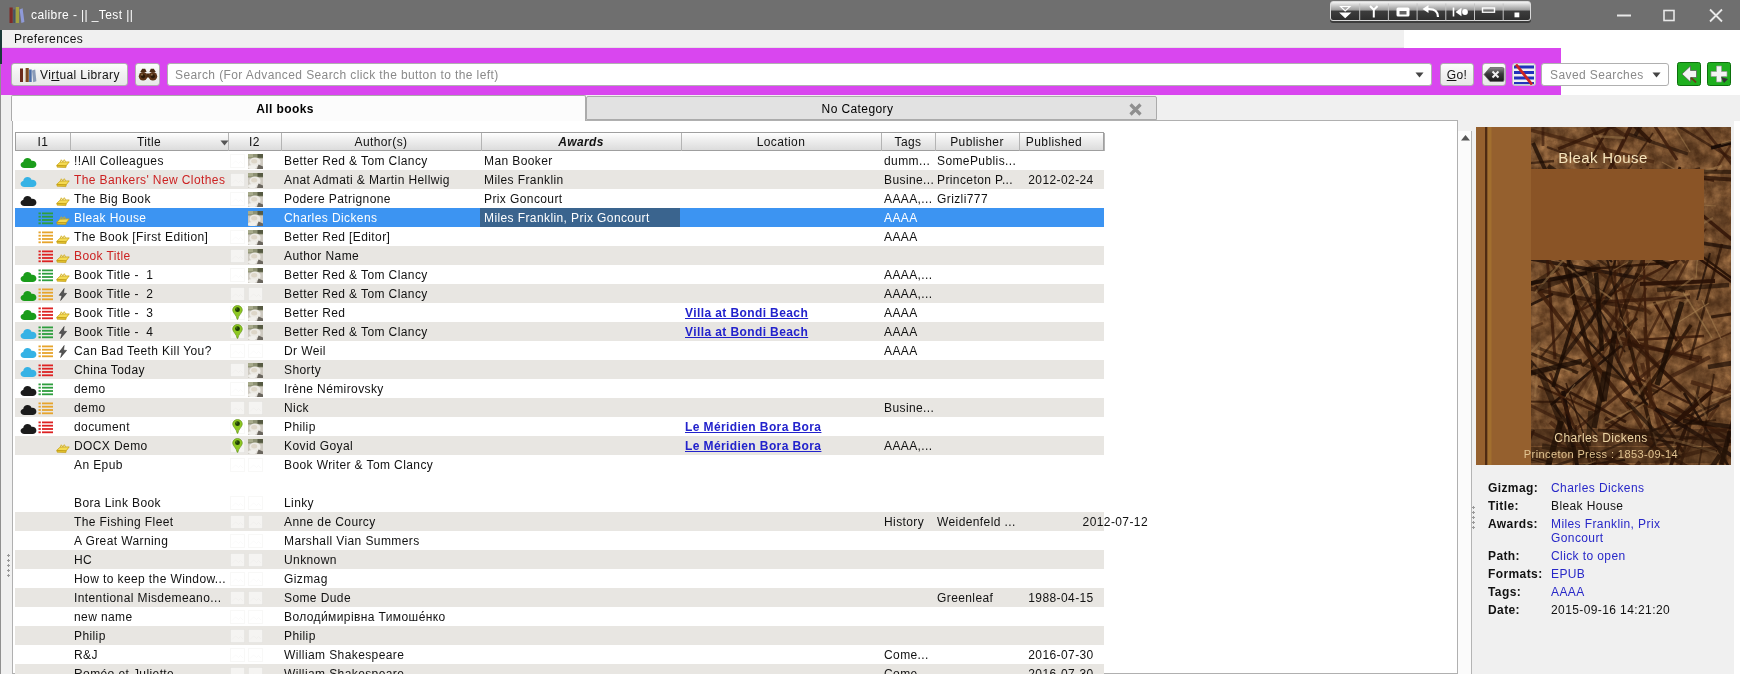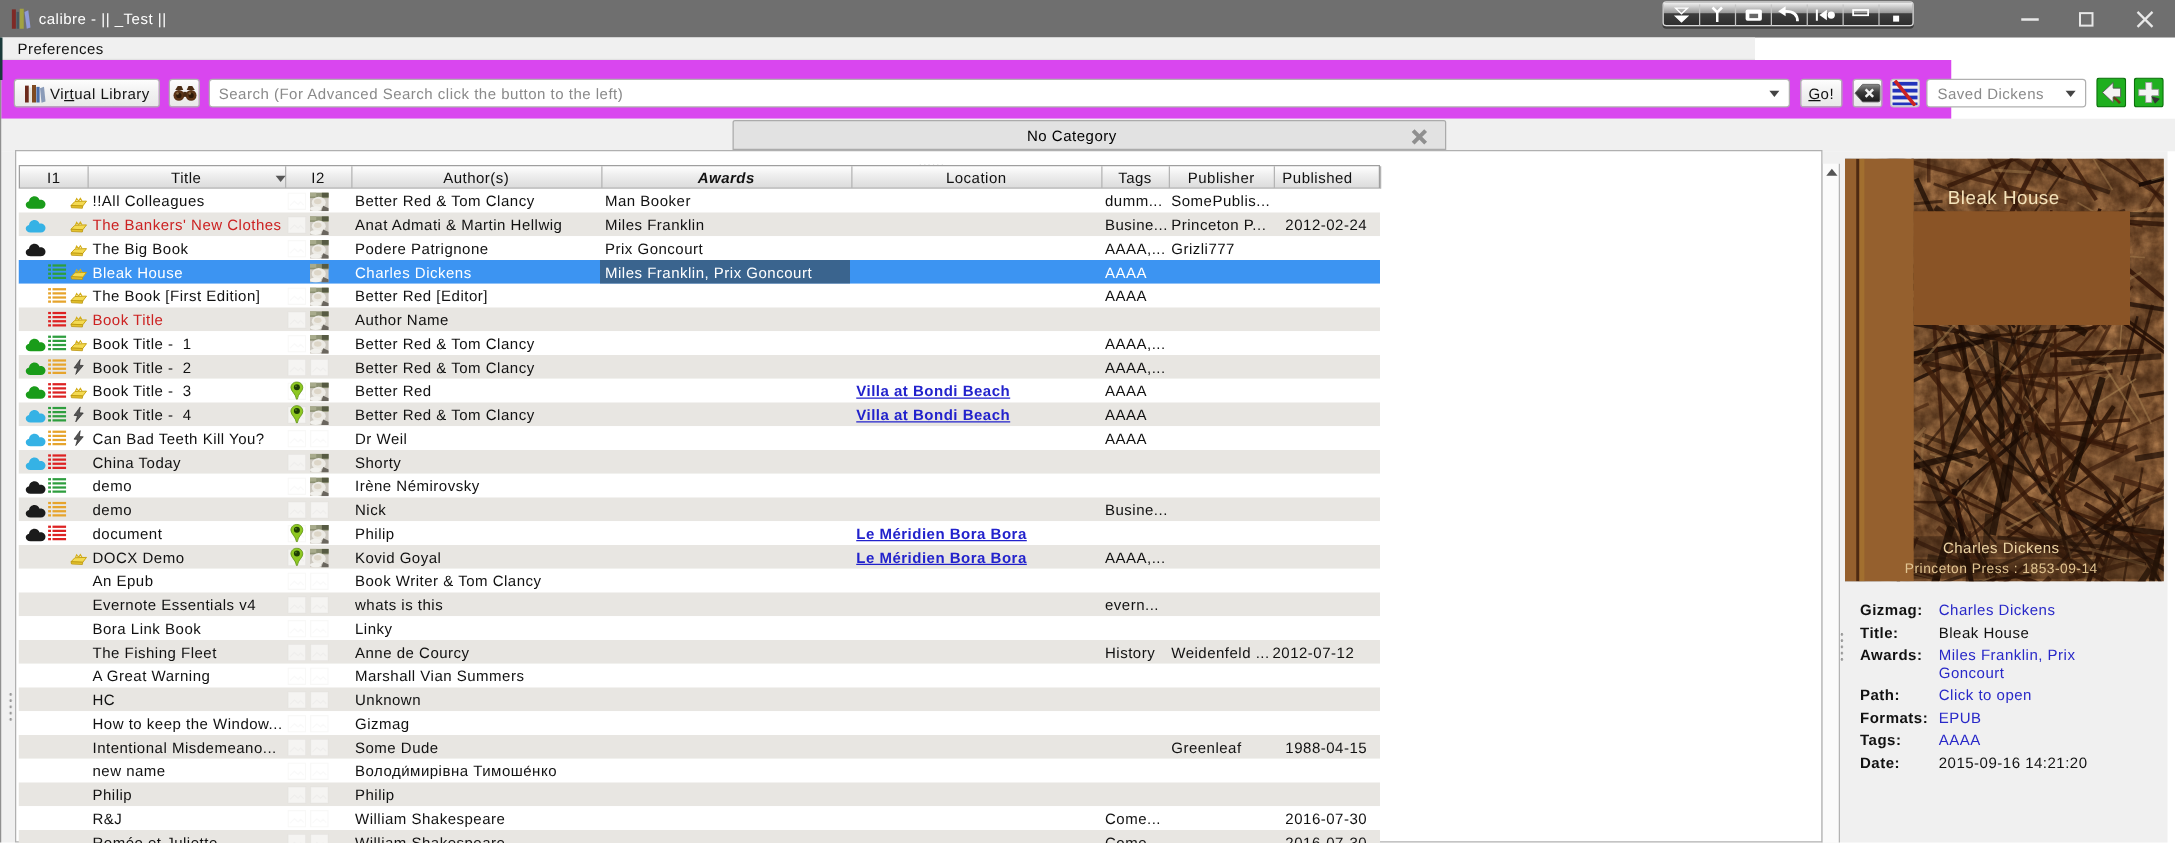--- a/index.html
+++ b/index.html
@@ -125,38 +125,39 @@
   <div class="btn" style="left:1511px;width:24px;background:#f0f0f0;border-color:#c0c0c0;">
       <span class="abs" style="left:-1px;top:0px"><svg width="24" height="21" viewBox="0 0 24 21">
 <rect x="2" y="1.5" width="20" height="3" fill="#2233bb"></rect>
 <rect x="2" y="7" width="20" height="3" fill="#2233bb"></rect>
 <rect x="2" y="12.5" width="20" height="3" fill="#2233bb"></rect>
 <rect x="2" y="18" width="20" height="2.2" fill="#2233bb"></rect>
 <path d="M4 0.5 L20 20.5" stroke="#cc2222" stroke-width="2.8"></path>
 </svg></span>
     </div>
   <div class="btn" style="left:1540px;width:128px;background:#fff;">
-    <span class="abs" style="left:8px;top:4px;color:#8a8a8a;">Saved Dickens</span>
+    <span class="abs" style="left:8px;top:4px;color:#8a8a8a;">Saved Searches</span>
     <svg class="abs" style="right:7px;top:8px" width="9" height="6" viewBox="0 0 9 6">
         <path d="M0.5 0.5 L8.5 0.5 L4.5 5.5 Z" fill="#444"></path>
       </svg>
   </div>
   <div class="abs" style="left:1676px;top:14px;"><svg width="24" height="24" viewBox="0 0 24 24">
 <rect x="0.5" y="0.5" width="23" height="23" rx="2" fill="#1faf1f" stroke="#0c700c" stroke-width="1"></rect>
 <path d="M13.5 4 L5 12 L13.5 20 L13.5 15.5 L19.5 15.5 L19.5 8.5 L13.5 8.5 Z" fill="#f4f4f4" stroke="#555" stroke-width="0.7"></path>
 <path d="M14 16 Q17 18 19 20.5" stroke="#6b3a1a" stroke-width="2" fill="none"></path>
 </svg></div>
   <div class="abs" style="left:1706px;top:14px;"><svg width="24" height="24" viewBox="0 0 24 24">
 <rect x="0.5" y="0.5" width="23" height="23" rx="2" fill="#1faf1f" stroke="#0c700c" stroke-width="1"></rect>
 <path d="M9.5 4 L14.5 4 L14.5 9.5 L20 9.5 L20 14.5 L14.5 14.5 L14.5 20 L9.5 20 L9.5 14.5 L4 14.5 L4 9.5 L9.5 9.5 Z" fill="#f4f4f4" stroke="#9a9a9a" stroke-width="0.7"></path>
 <path d="M14 15 L21 17 L17 21 Z" fill="#333"></path>
 </svg></div>
 </div>
 
 <div id="tabbar">
+  <div class="tab-active">All books</div>
   <div class="tab-inactive">No Category
     <svg class="abs" style="left:540px;top:4px" width="17" height="17" viewBox="0 0 17 17">
         <path d="M3.5 3.5 L13.5 13.5 M13.5 3.5 L3.5 13.5" stroke="#8f8f8f" stroke-width="3.2"></path>
       </svg>
   </div>
 </div>
 
 <div id="pane">
   <div class="abs" style="left:722px;top:4px;width:18px;height:3px;color:#aaa;font-size:9px;letter-spacing:1px;">......</div>
   <div id="tbl">
@@ -757,33 +758,20 @@
             <rect x="0.5" y="0.5" width="14" height="13" fill="#ffffff" fill-opacity="0.55" stroke="#b8b6b0" stroke-opacity="0.10" stroke-width="1"></rect>
             <path d="M2 10.5 L5.5 7 L8.5 9.5 L10.5 7.5 L13 10" fill="none" stroke="#b8b6b0" stroke-opacity="0.08" stroke-width="0.9"></path>
           </svg></span>
         <span class="ic" style="left:233px;top:3px"><svg width="15" height="14" viewBox="0 0 15 14">
             <rect x="0.5" y="0.5" width="14" height="13" fill="#ffffff" fill-opacity="0.55" stroke="#b8b6b0" stroke-opacity="0.10" stroke-width="1"></rect>
             <path d="M2 10.5 L5.5 7 L8.5 9.5 L10.5 7.5 L13 10" fill="none" stroke="#b8b6b0" stroke-opacity="0.08" stroke-width="0.9"></path>
           </svg></span>
         <span class="tx" style="left:59px;">An Epub</span>
         <span class="tx" style="left:269px;">Book Writer &amp; Tom Clancy</span>
       </div>
-<div class="row" style="top:342px;background:#e8e6e2">
-        <span class="ic" style="left:215px;top:3px"><svg width="15" height="14" viewBox="0 0 15 14">
-            <rect x="0.5" y="0.5" width="14" height="13" fill="#ffffff" fill-opacity="0.55" stroke="#b8b6b0" stroke-opacity="0.10" stroke-width="1"></rect>
-            <path d="M2 10.5 L5.5 7 L8.5 9.5 L10.5 7.5 L13 10" fill="none" stroke="#b8b6b0" stroke-opacity="0.08" stroke-width="0.9"></path>
-          </svg></span>
-        <span class="ic" style="left:233px;top:3px"><svg width="15" height="14" viewBox="0 0 15 14">
-            <rect x="0.5" y="0.5" width="14" height="13" fill="#ffffff" fill-opacity="0.55" stroke="#b8b6b0" stroke-opacity="0.10" stroke-width="1"></rect>
-            <path d="M2 10.5 L5.5 7 L8.5 9.5 L10.5 7.5 L13 10" fill="none" stroke="#b8b6b0" stroke-opacity="0.08" stroke-width="0.9"></path>
-          </svg></span>
-        <span class="tx" style="left:59px;">Evernote Essentials v4</span>
-        <span class="tx" style="left:269px;">whats is this</span>
-        <span class="tx" style="left:869px;">evern...</span>
-      </div>
 <div class="row" style="top:361px;background:#ffffff">
         <span class="ic" style="left:215px;top:3px"><svg width="15" height="14" viewBox="0 0 15 14">
             <rect x="0.5" y="0.5" width="14" height="13" fill="#ffffff" fill-opacity="0.55" stroke="#b8b6b0" stroke-opacity="0.10" stroke-width="1"></rect>
             <path d="M2 10.5 L5.5 7 L8.5 9.5 L10.5 7.5 L13 10" fill="none" stroke="#b8b6b0" stroke-opacity="0.08" stroke-width="0.9"></path>
           </svg></span>
         <span class="ic" style="left:233px;top:3px"><svg width="15" height="14" viewBox="0 0 15 14">
             <rect x="0.5" y="0.5" width="14" height="13" fill="#ffffff" fill-opacity="0.55" stroke="#b8b6b0" stroke-opacity="0.10" stroke-width="1"></rect>
             <path d="M2 10.5 L5.5 7 L8.5 9.5 L10.5 7.5 L13 10" fill="none" stroke="#b8b6b0" stroke-opacity="0.08" stroke-width="0.9"></path>
           </svg></span>
         <span class="tx" style="left:59px;">Bora Link Book</span>
@@ -795,21 +783,21 @@
             <path d="M2 10.5 L5.5 7 L8.5 9.5 L10.5 7.5 L13 10" fill="none" stroke="#b8b6b0" stroke-opacity="0.08" stroke-width="0.9"></path>
           </svg></span>
         <span class="ic" style="left:233px;top:3px"><svg width="15" height="14" viewBox="0 0 15 14">
             <rect x="0.5" y="0.5" width="14" height="13" fill="#ffffff" fill-opacity="0.55" stroke="#b8b6b0" stroke-opacity="0.10" stroke-width="1"></rect>
             <path d="M2 10.5 L5.5 7 L8.5 9.5 L10.5 7.5 L13 10" fill="none" stroke="#b8b6b0" stroke-opacity="0.08" stroke-width="0.9"></path>
           </svg></span>
         <span class="tx" style="left:59px;">The Fishing Fleet</span>
         <span class="tx" style="left:269px;">Anne de Courcy</span>
         <span class="tx" style="left:869px;">History</span>
         <span class="tx" style="left:922px;">Weidenfeld ...</span>
-        <span class="tx" style="left:1003px;width:86px;text-align:left;">2012-07-12</span>
+        <span class="tx" style="left:1047px;width:86px;text-align:right;">2012-07-12</span>
       </div>
 <div class="row" style="top:399px;background:#ffffff">
         <span class="ic" style="left:215px;top:3px"><svg width="15" height="14" viewBox="0 0 15 14">
             <rect x="0.5" y="0.5" width="14" height="13" fill="#ffffff" fill-opacity="0.55" stroke="#b8b6b0" stroke-opacity="0.10" stroke-width="1"></rect>
             <path d="M2 10.5 L5.5 7 L8.5 9.5 L10.5 7.5 L13 10" fill="none" stroke="#b8b6b0" stroke-opacity="0.08" stroke-width="0.9"></path>
           </svg></span>
         <span class="ic" style="left:233px;top:3px"><svg width="15" height="14" viewBox="0 0 15 14">
             <rect x="0.5" y="0.5" width="14" height="13" fill="#ffffff" fill-opacity="0.55" stroke="#b8b6b0" stroke-opacity="0.10" stroke-width="1"></rect>
             <path d="M2 10.5 L5.5 7 L8.5 9.5 L10.5 7.5 L13 10" fill="none" stroke="#b8b6b0" stroke-opacity="0.08" stroke-width="0.9"></path>
           </svg></span>

